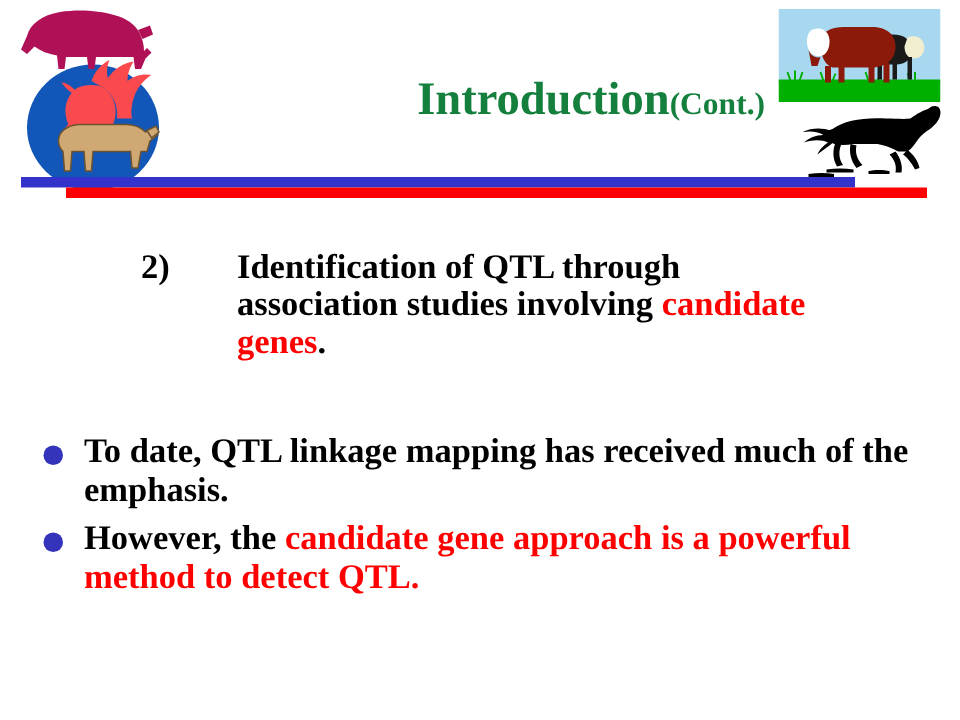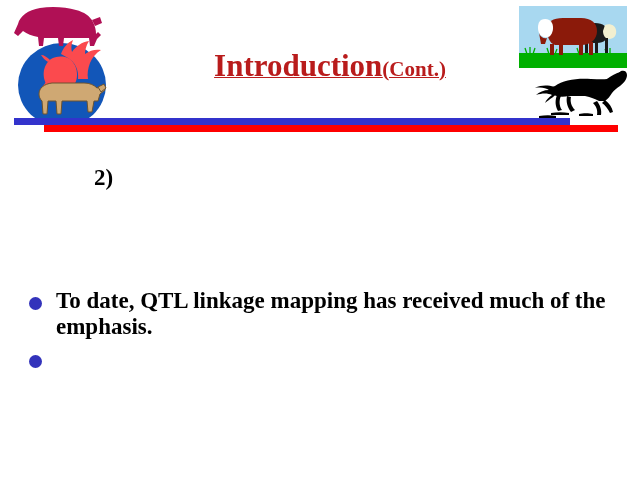--- a/index.html
+++ b/index.html
@@ -33,24 +33,23 @@
     height: 128px;
   }
   #livestock-emblem svg { display: block; }
 
   
   #page-title {
     position: absolute;
     left: 150px;
     top: 48px;
     width: 360px;
-    text-align: center;
-    color: #b91c1c;
+    text-align: right;
+    color: #15803d;
     white-space: nowrap;
-    text-decoration: underline;
   }
   #page-title .title-main {
     font-size: 31px;
     font-weight: bold;
     letter-spacing: 0px;
   }
   #page-title .title-sub {
     font-size: 21px;
     font-weight: bold;
     letter-spacing: 0px;
@@ -269,27 +268,29 @@
   </div>
 
   <div id="divider-bar-blue" style="background: rgb(51, 51, 204);"></div>
   <div id="divider-bar-red" style="background: rgb(255, 0, 0);"></div>
 </div>
 
 <div id="slide-body">
 
   <div id="numbered-item">
     <div class="item-number">2)</div>
+    <div class="item-text"><span>Identification of QTL through association studies involving </span><span class="accent-red">candidate genes</span><span>.</span></div>
   </div>
 
   <div id="bullet-list">
 
     <div class="bullet-row">
       <span class="bullet-marker" style="background: rgb(51, 51, 187);"></span>
       <span class="bullet-text"><span>To date, QTL linkage mapping has received much of the emphasis.</span><span class="accent-red"></span><span></span></span>
     </div>
 
     <div class="bullet-row">
       <span class="bullet-marker" style="background: rgb(51, 51, 187);"></span>
+      <span class="bullet-text"><span>However, the </span><span class="accent-red">candidate gene approach is a powerful method to detect QTL.</span><span></span></span>
     </div>
 
   </div>
 </div>
 
 </body></html>

